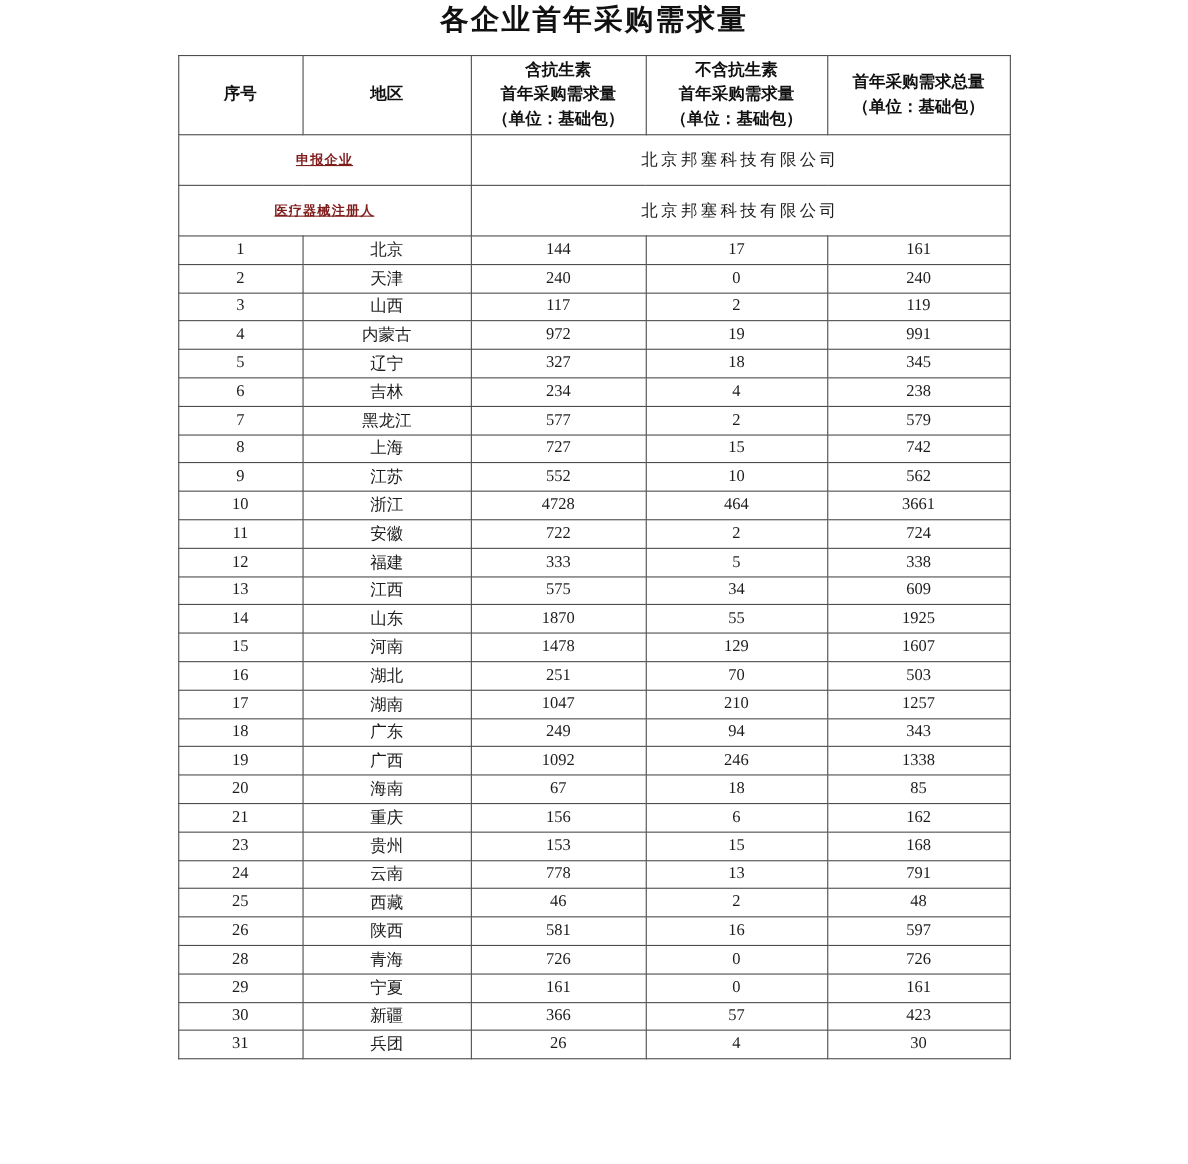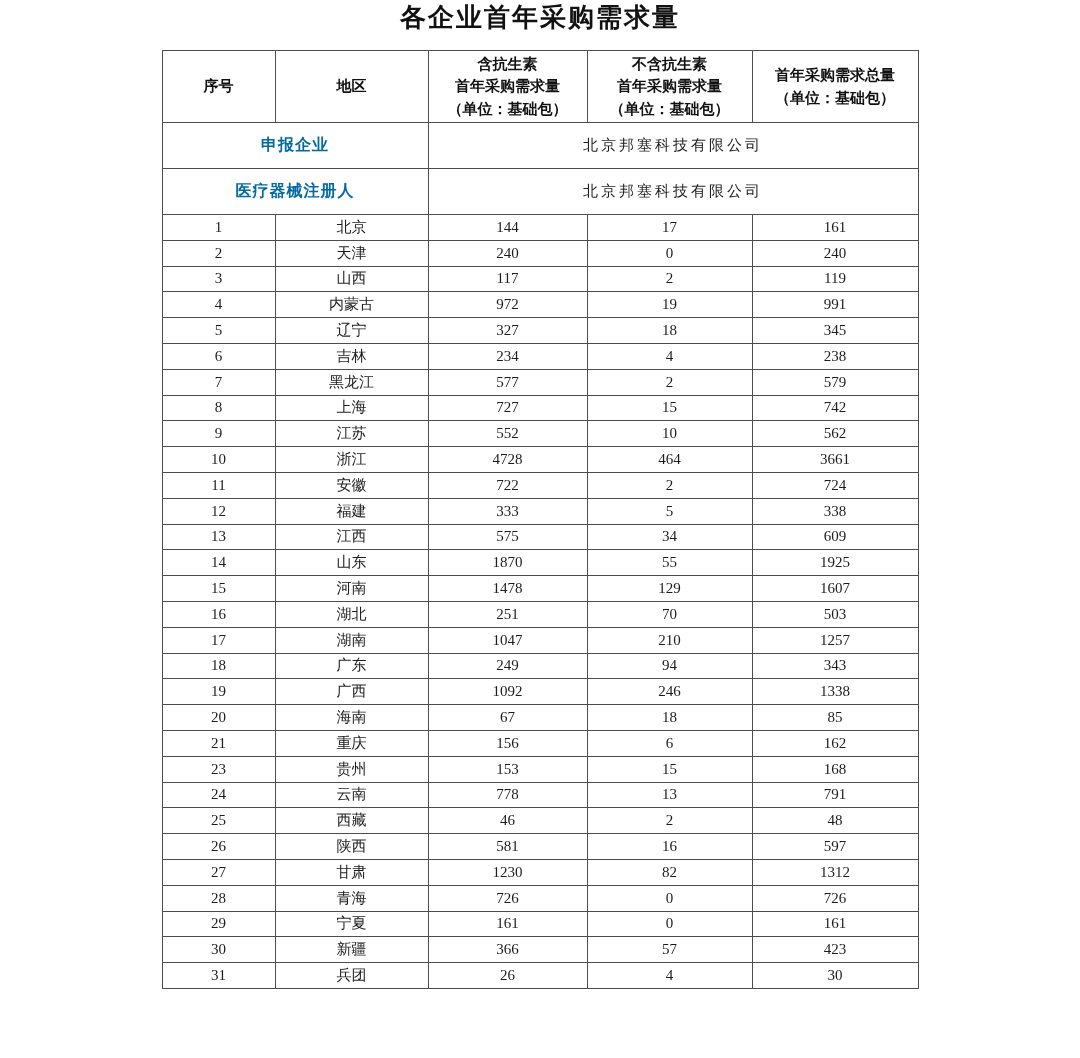--- a/index.html
+++ b/index.html
@@ -46,24 +46,25 @@
   .demand-table thead th {
     height: 71px;
     font-size: 15px;
     font-weight: 700;
     line-height: 1.5;
     white-space: pre-line;
     color: #111111;
   }
   .demand-table td.info-label {
     height: 45px;
-    font-size: 16px;
+    font-size: 12px;
     font-weight: 700;
     letter-spacing: 1px;
-    color: #0369a1;
+    color: #7f1d1d;
+    text-decoration: underline;
   }
   .demand-table td.info-value {
     font-size: 15px;
     letter-spacing: 3px;
     font-weight: 400;
     text-align: center;
   }
   .demand-table tbody.region-body td {
     height: 24.8px;
     font-size: 15px;
@@ -279,27 +280,20 @@
           <td>48</td>
         </tr>
         <tr>
           <td>26</td>
           <td>陕西</td>
           <td>581</td>
           <td>16</td>
           <td>597</td>
         </tr>
         <tr>
-          <td>27</td>
-          <td>甘肃</td>
-          <td>1230</td>
-          <td>82</td>
-          <td>1312</td>
-        </tr>
-        <tr>
           <td>28</td>
           <td>青海</td>
           <td>726</td>
           <td>0</td>
           <td>726</td>
         </tr>
         <tr>
           <td>29</td>
           <td>宁夏</td>
           <td>161</td>

